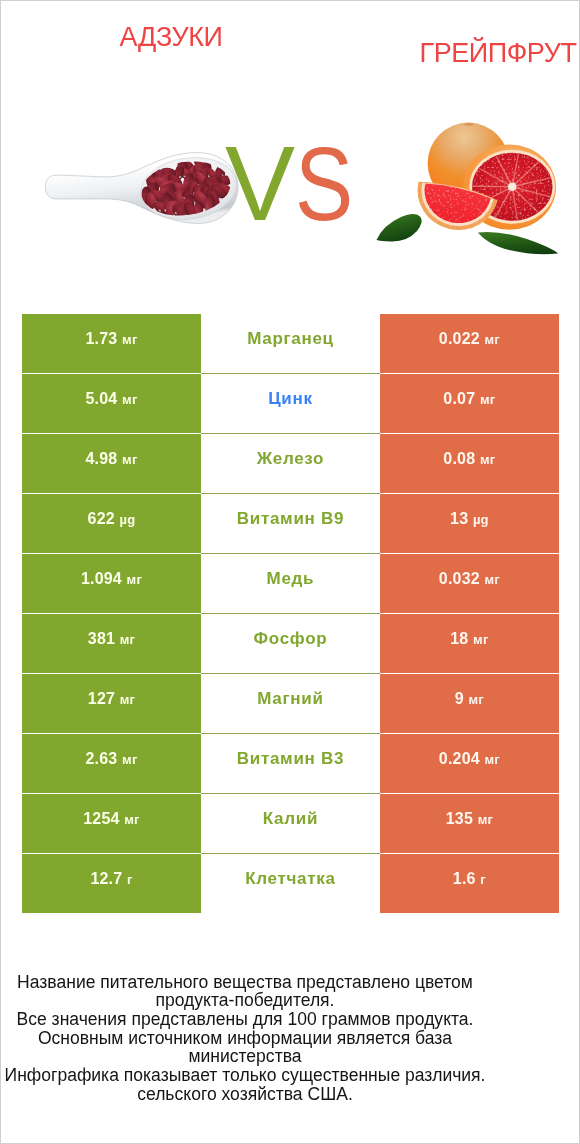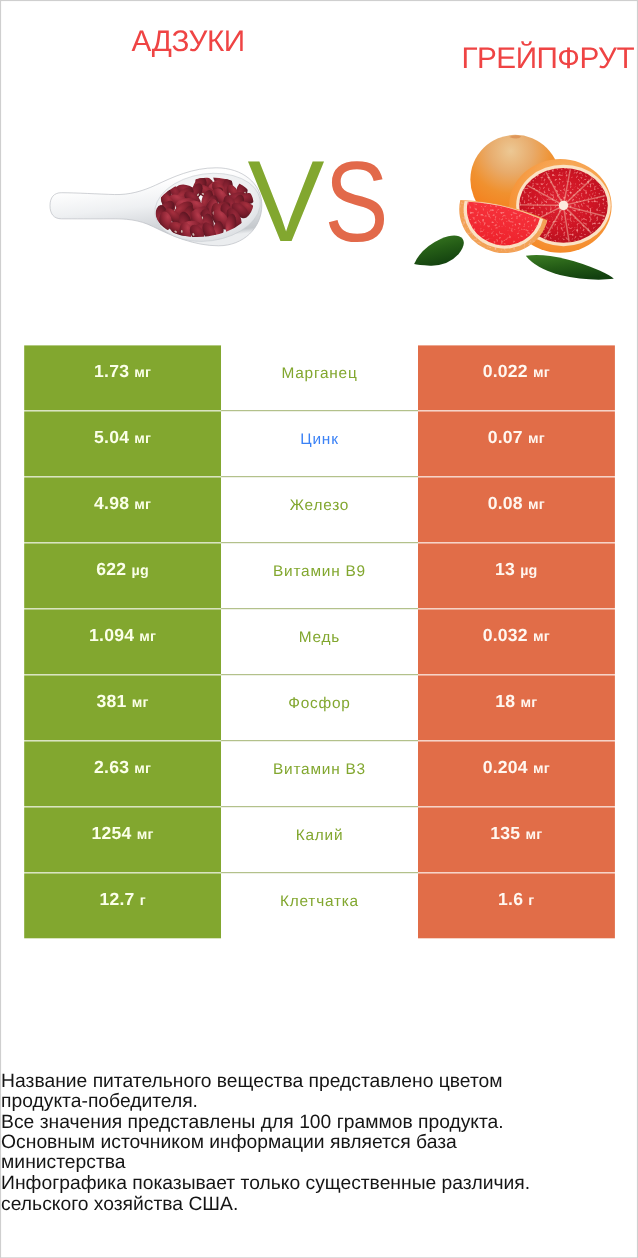--- a/index.html
+++ b/index.html
@@ -25,27 +25,27 @@
   .table{position:absolute;left:21.3px;top:313.2px;width:460px;}
   .row{position:relative;height:58.95px;margin-bottom:1.0px;}
   .cell{position:absolute;top:0;height:58.95px;box-sizing:border-box;}
   .cell span{position:absolute;left:0;width:100%;text-align:center;top:18px;
              line-height:14px;}
   .left{left:0;width:178.4px;background:#82a72f;color:#fbffe9;}
   .mid{left:178.4px;width:179.5px;background:#ffffff;}
   .right{left:357.9px;width:178.4px;background:#e16d48;color:#fff7f0;}
   .val{font-size:16px;font-weight:700;letter-spacing:0.2px;white-space:nowrap;}
   .val .u{font-size:13px;font-weight:700;letter-spacing:0.2px;position:static;}
-  .name{font-size:14px;font-weight:400;letter-spacing:0.7px;white-space:nowrap;}
+  .name{font-size:17px;font-weight:700;letter-spacing:0.7px;white-space:nowrap;}
   .row .sep{position:absolute;left:178.4px;width:179.5px;height:1px;bottom:-1.2px;
             background:#93a75a;}
   .row:last-child{margin-bottom:0;}
   .row:last-child .sep{display:none;}
 
-  .footer{position:absolute;left:0;top:971.8px;width:488px;text-align:left;
+  .footer{position:absolute;left:0;top:971.8px;width:488px;text-align:center;
           font-size:17.55px;line-height:18.64px;color:#151515;}
 </style>
 </head>
 <body>
 
 <div class="page">
   <div class="title" id="title-left">АДЗУКИ</div>
   <div class="title" id="title-right">ГРЕЙПФРУТ</div>
   <svg id="spoon" width="197" height="81" viewBox="0 0 200 82">
 <defs>
@@ -421,20 +421,32 @@
         <div class="cell mid">
           <span class="name" style="color:#82a72f">Фосфор</span>
         </div>
         <div class="cell right">
           <span class="val">18 <span class="u">мг</span></span>
         </div>
         <div class="sep"></div>
       </div>
       <div class="row">
         <div class="cell left">
+          <span class="val">127 <span class="u">мг</span></span>
+        </div>
+        <div class="cell mid">
+          <span class="name" style="color:#82a72f">Магний</span>
+        </div>
+        <div class="cell right">
+          <span class="val">9 <span class="u">мг</span></span>
+        </div>
+        <div class="sep"></div>
+      </div>
+      <div class="row">
+        <div class="cell left">
           <span class="val">2.63 <span class="u">мг</span></span>
         </div>
         <div class="cell mid">
           <span class="name" style="color:#82a72f">Витамин B3</span>
         </div>
         <div class="cell right">
           <span class="val">0.204 <span class="u">мг</span></span>
         </div>
         <div class="sep"></div>
       </div>

